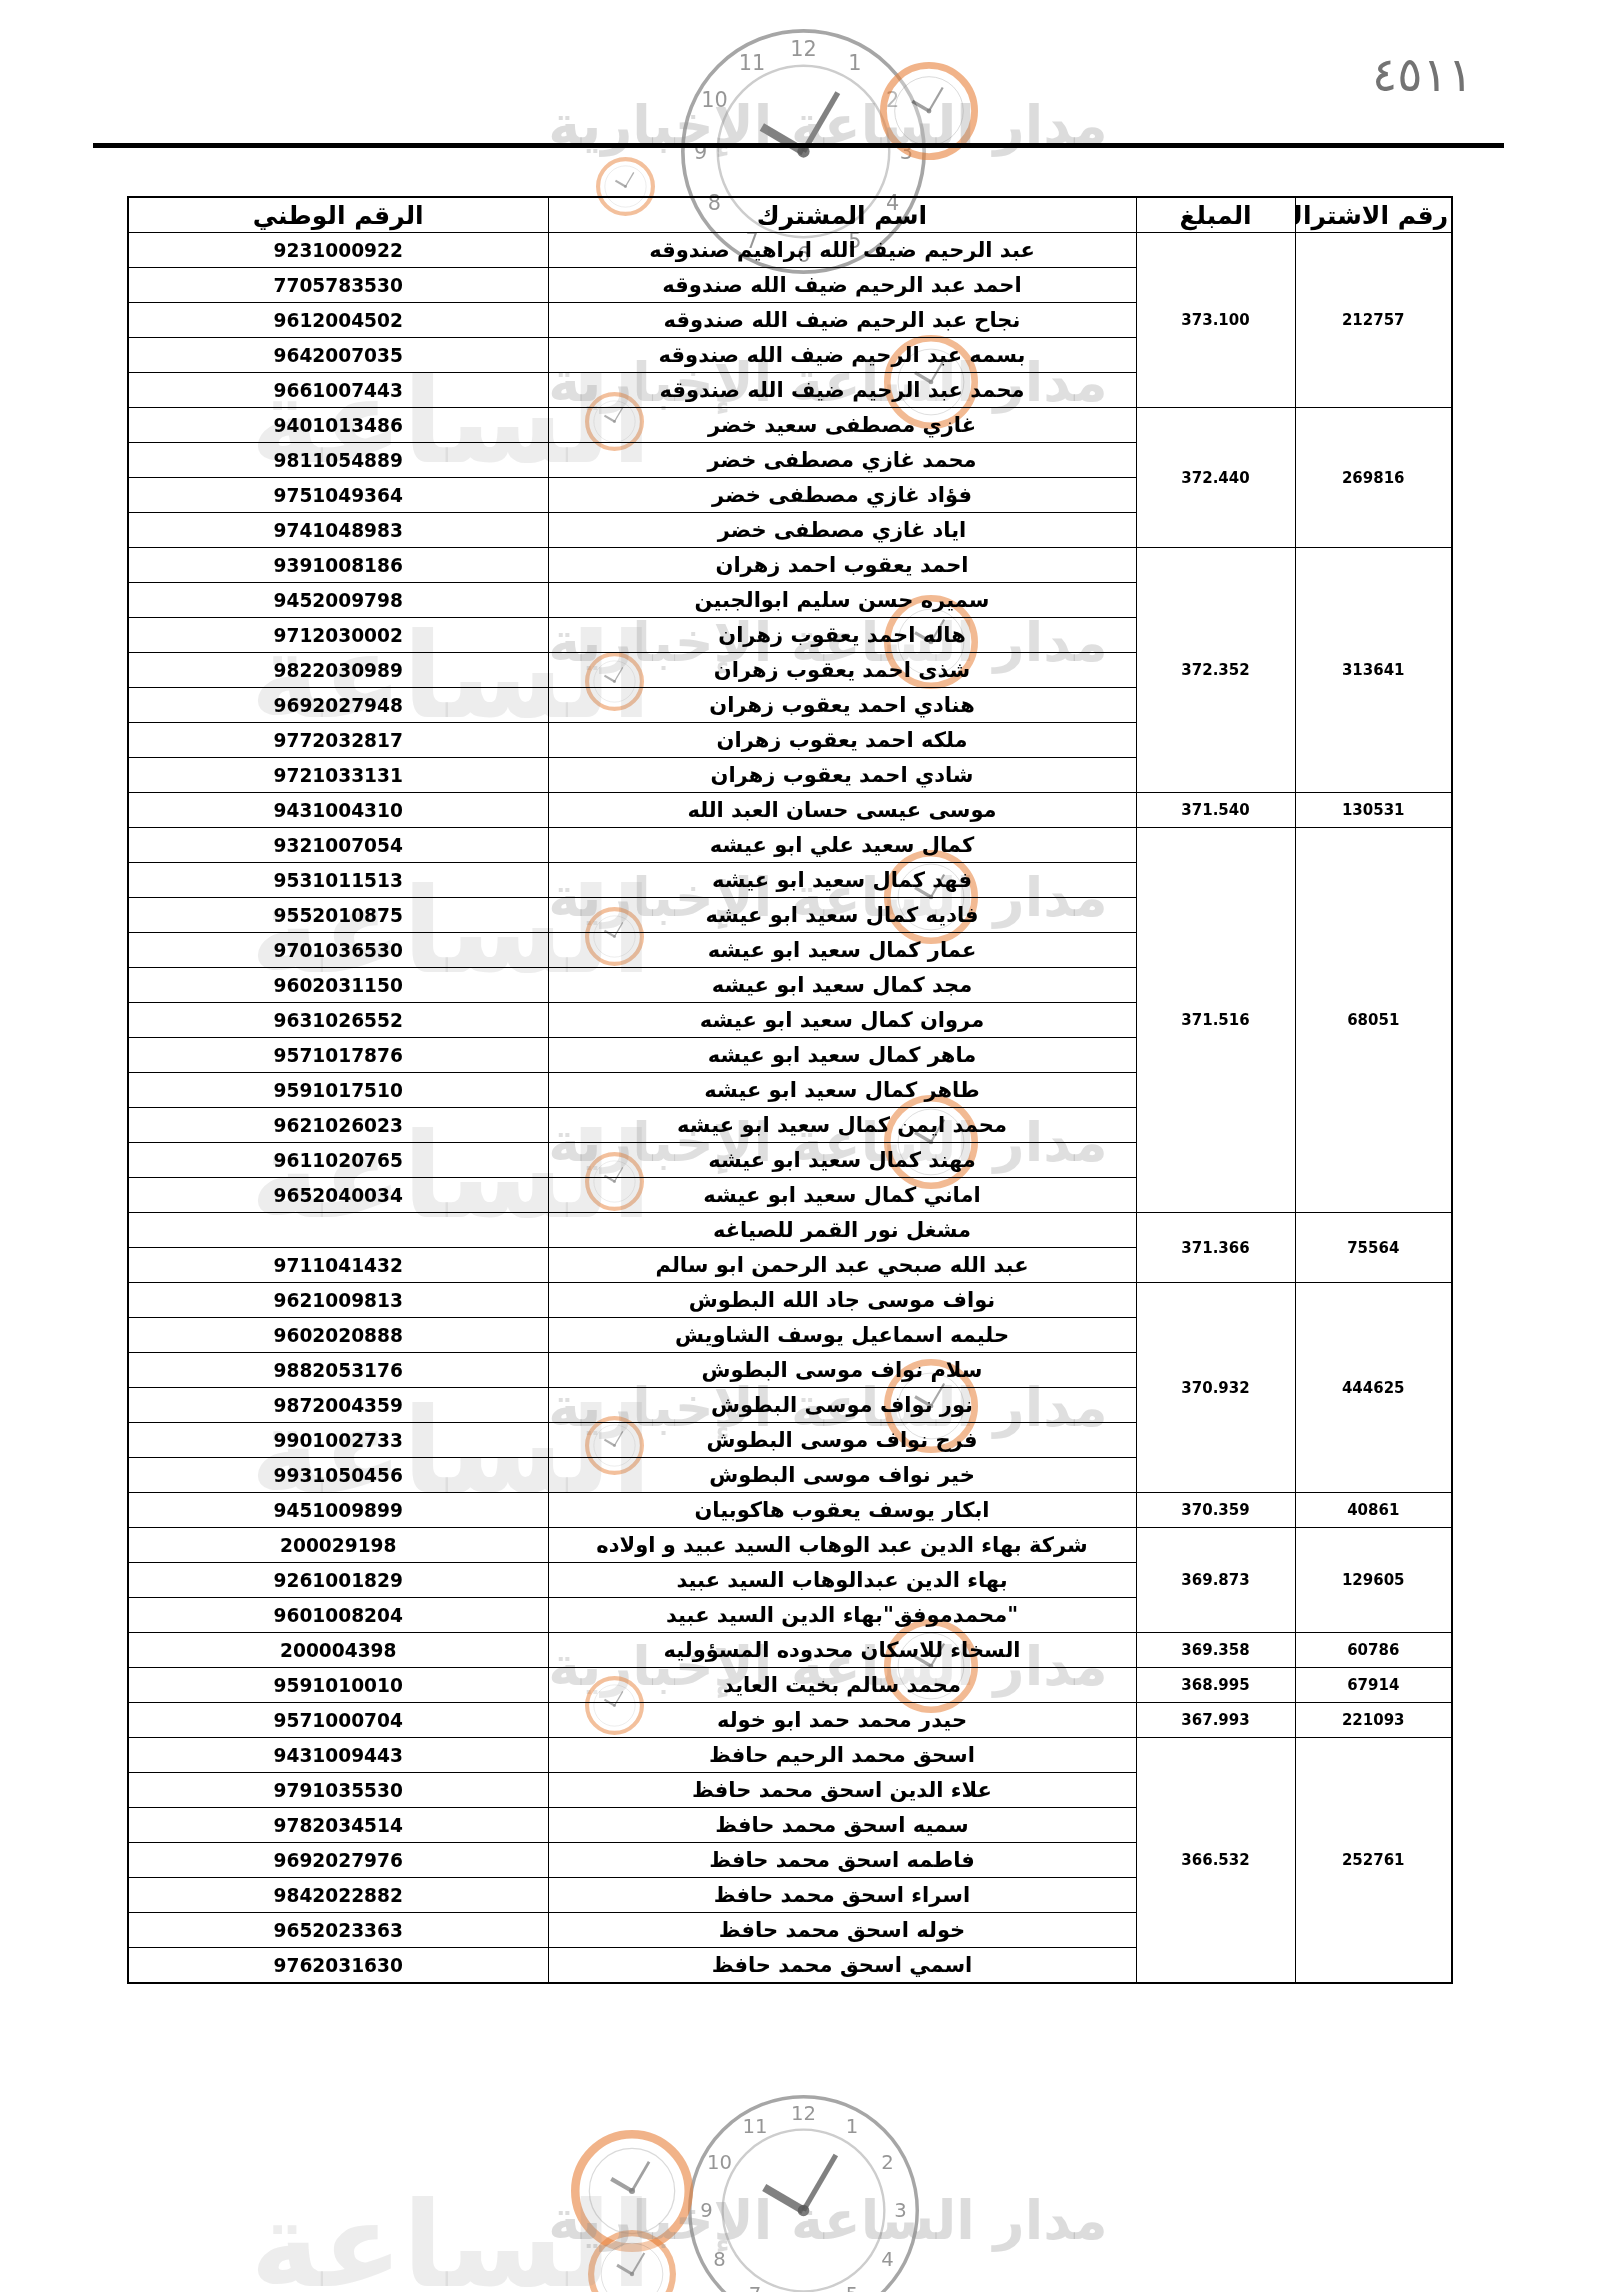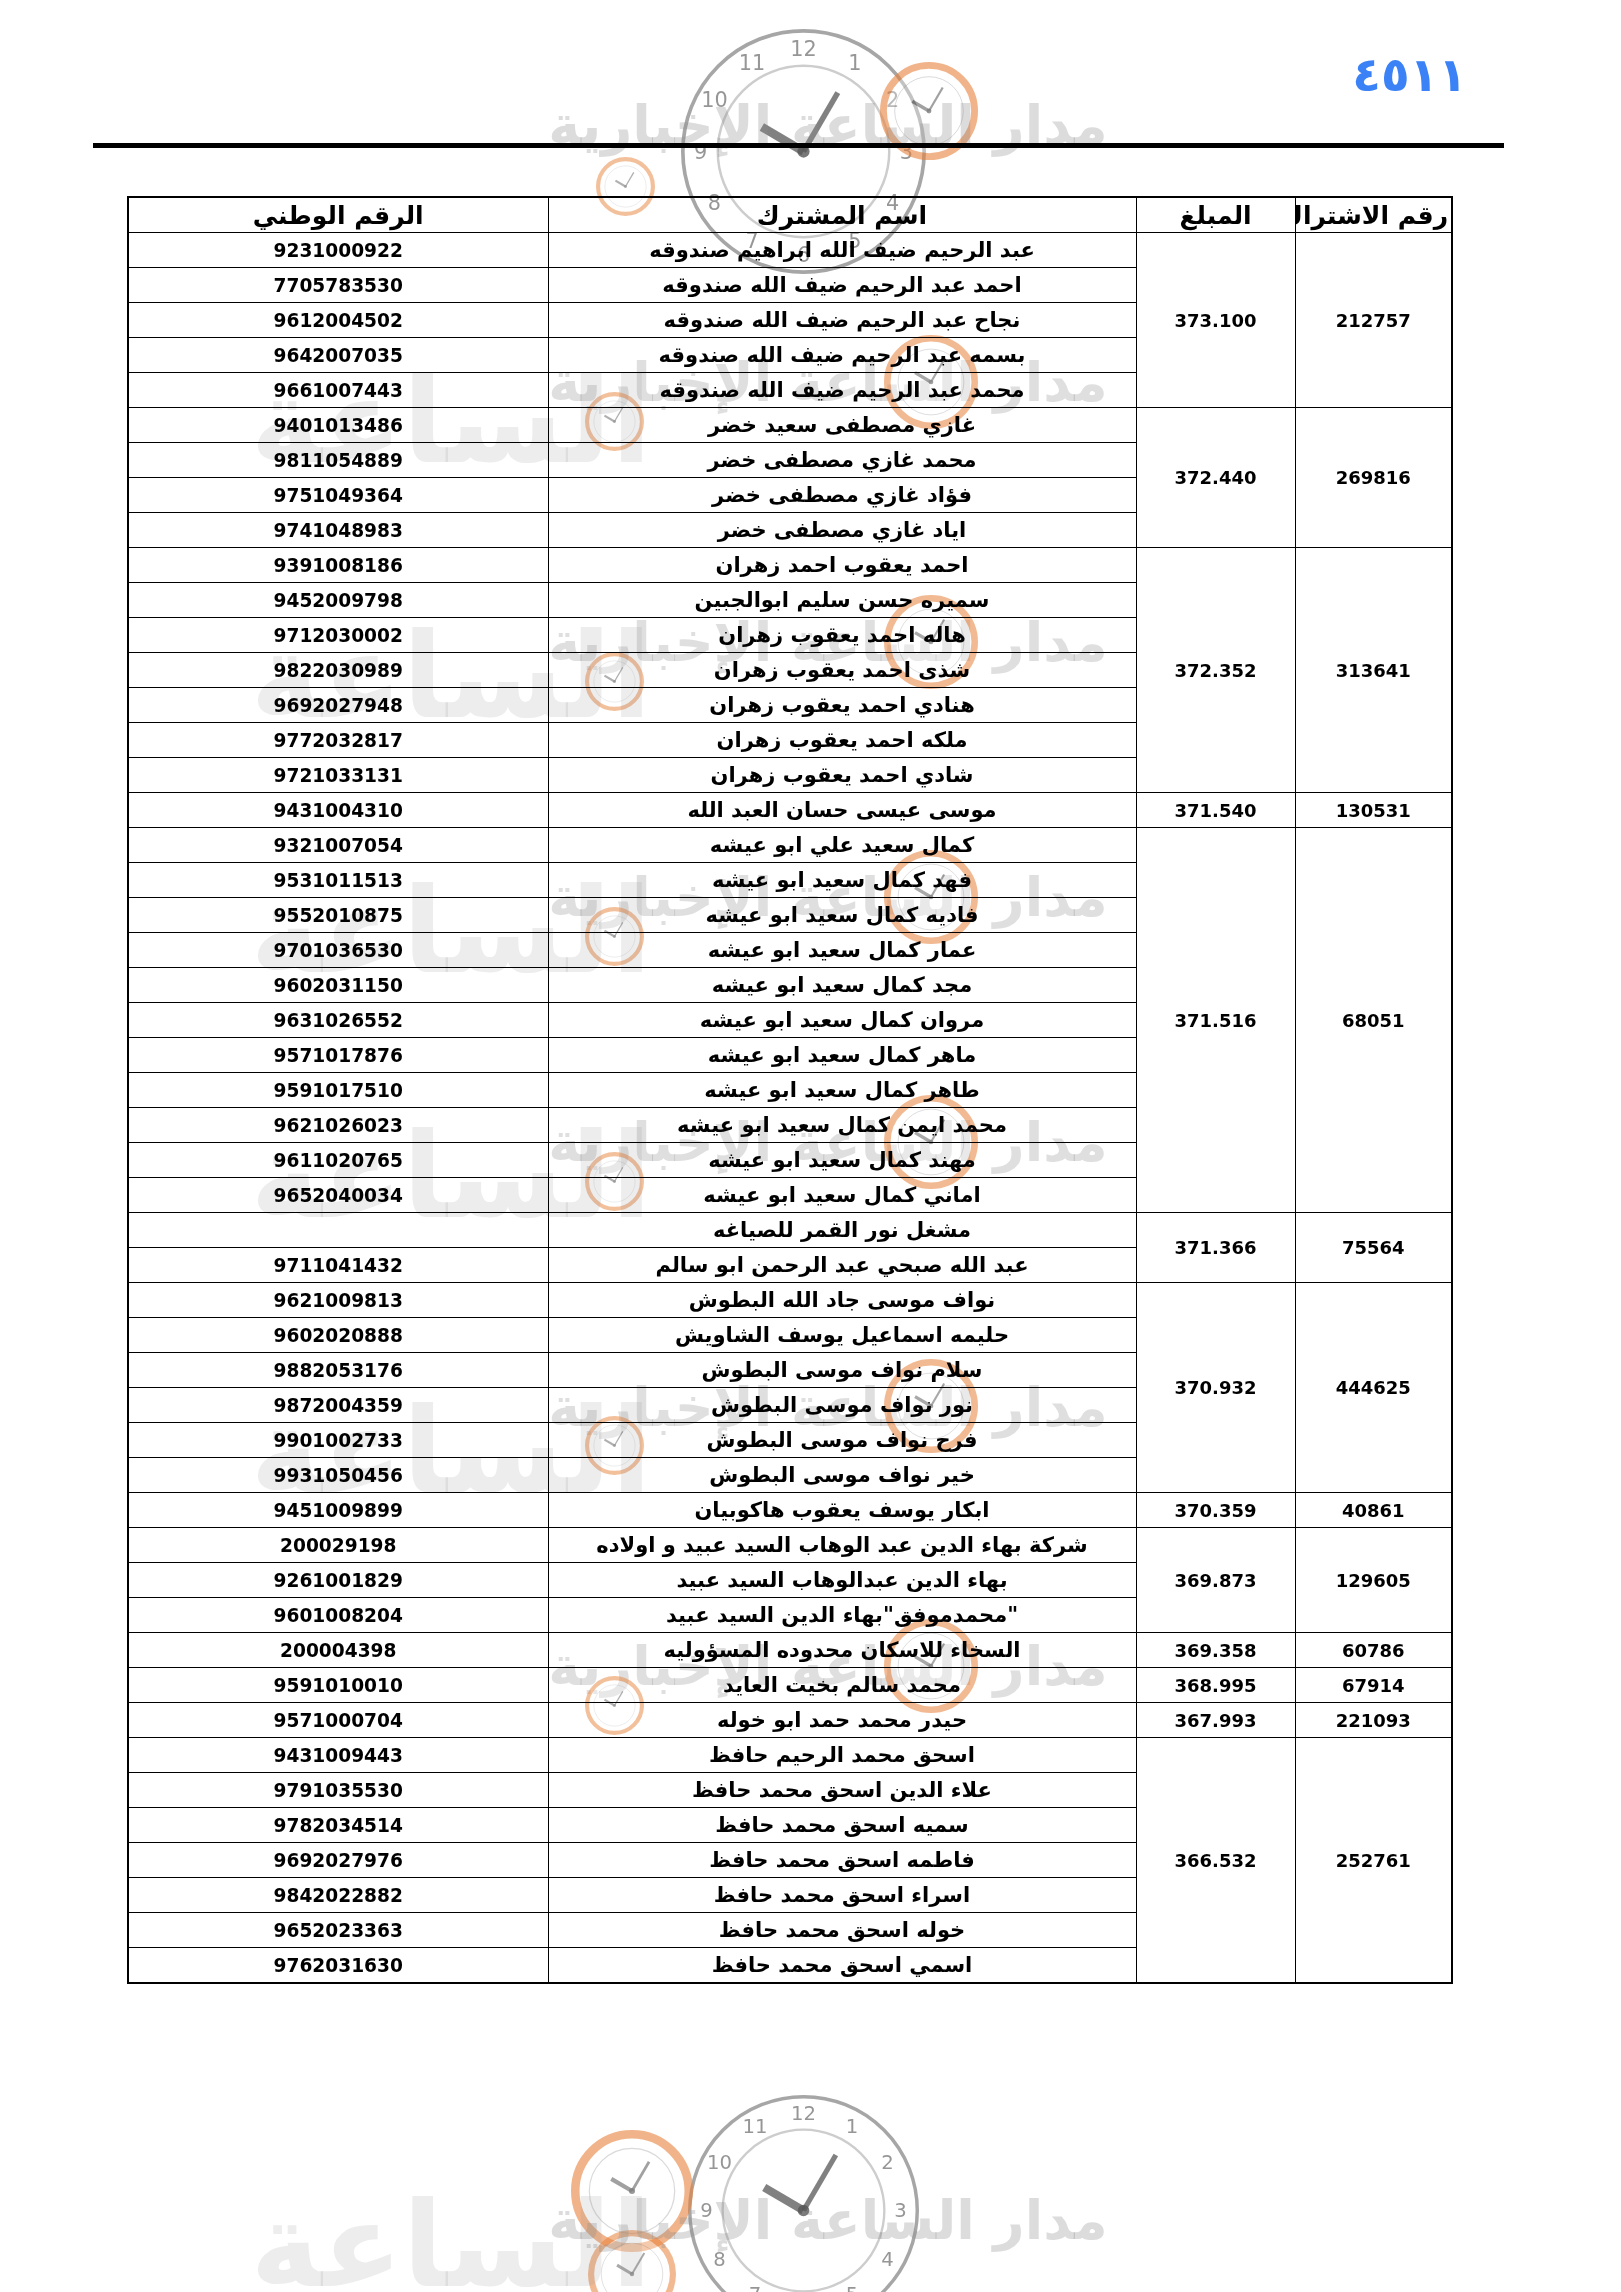--- a/index.html
+++ b/index.html
@@ -2,40 +2,40 @@
 <html lang="ar" dir="rtl"><head>
 <meta charset="utf-8">
 <style>
   html,body{margin:0;padding:0;background:#ffffff;}
   body{font-family:"DejaVu Sans",sans-serif;}
   .page{position:relative;width:1621px;height:2293px;background:#ffffff;overflow:hidden;margin:0 auto;}
 
   
   #watermark-layer{position:absolute;inset:0;z-index:0;pointer-events:none;}
 
-  .page-number{position:absolute;top:47px;right:154px;z-index:2;
-    font-size:47px;font-weight:bold;color:#3b82f6;letter-spacing:7.8px;direction:rtl;}
+  .page-number{position:absolute;top:47px;right:148px;z-index:2;
+    font-size:47px;font-weight:normal;color:#737373;letter-spacing:7.8px;direction:rtl;}
 
   .header-rule{position:absolute;top:143px;left:93px;width:1411px;height:4.9px;background:#000;z-index:1;}
 
   .banner-ellipse{position:absolute;left:632px;top:90px;width:333px;height:96px;
     border:2.9px solid #0c0c0c;border-radius:50%;background:#ffffff;z-index:2;
     display:flex;align-items:center;justify-content:center;}
   .banner-ellipse span{font-size:26.5px;font-weight:bold;color:#000;}
 
   table.subscribers{position:absolute;top:196px;left:127px;width:1323px;z-index:1;
     border-collapse:collapse;table-layout:fixed;background:transparent;}
   table.subscribers th,table.subscribers td{
     border:1.6px solid #000;height:34px;padding:0 3.9px;text-align:center;
     vertical-align:middle;font-weight:bold;color:#000;overflow:hidden;white-space:nowrap;}
   table.subscribers{border:2.5px solid #000;}
   th{font-size:25px;}
   td.name{font-size:21px;}
   td.num{font-size:18.6px;font-family:"DejaVu Sans",sans-serif;}
-  td.amount,td.sub{font-size:18px;}
+  td.amount,td.sub{font-size:15px;}
 </style>
 </head>
 <body>
 
 <div class="page">
 
   <div id="watermark-layer">
       <svg viewBox="-100 -100 200 200" width="245" height="245" style="position: absolute; left: 681px; top: 29px; opacity: 0.8;">
         <circle r="98.5" fill="none" stroke="rgba(125,125,125,0.85)" stroke-width="3"></circle>
         <circle r="70" fill="none" stroke="rgba(130,130,130,0.5)" stroke-width="2"></circle>

